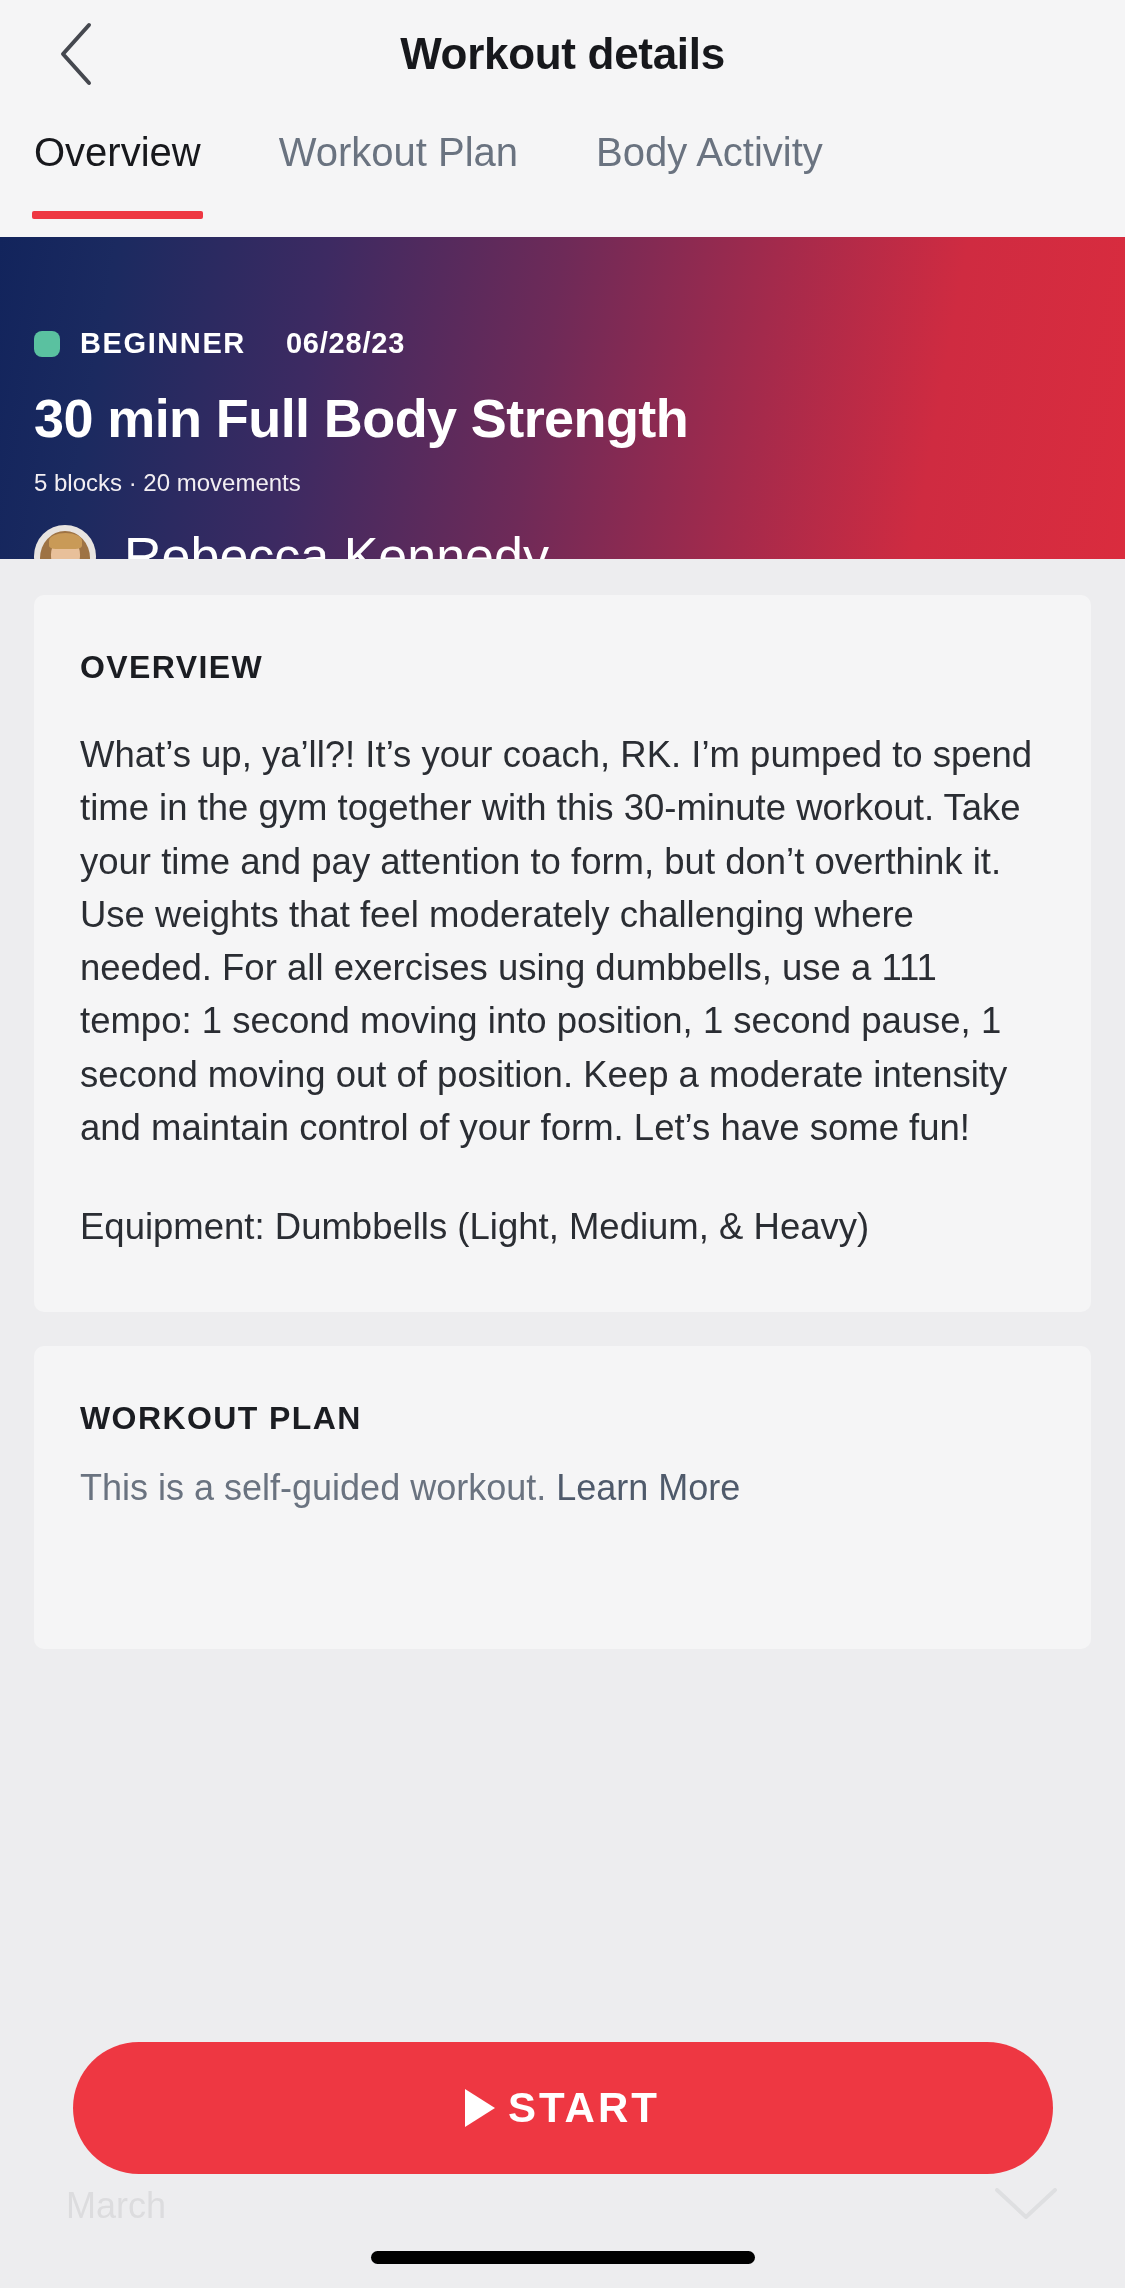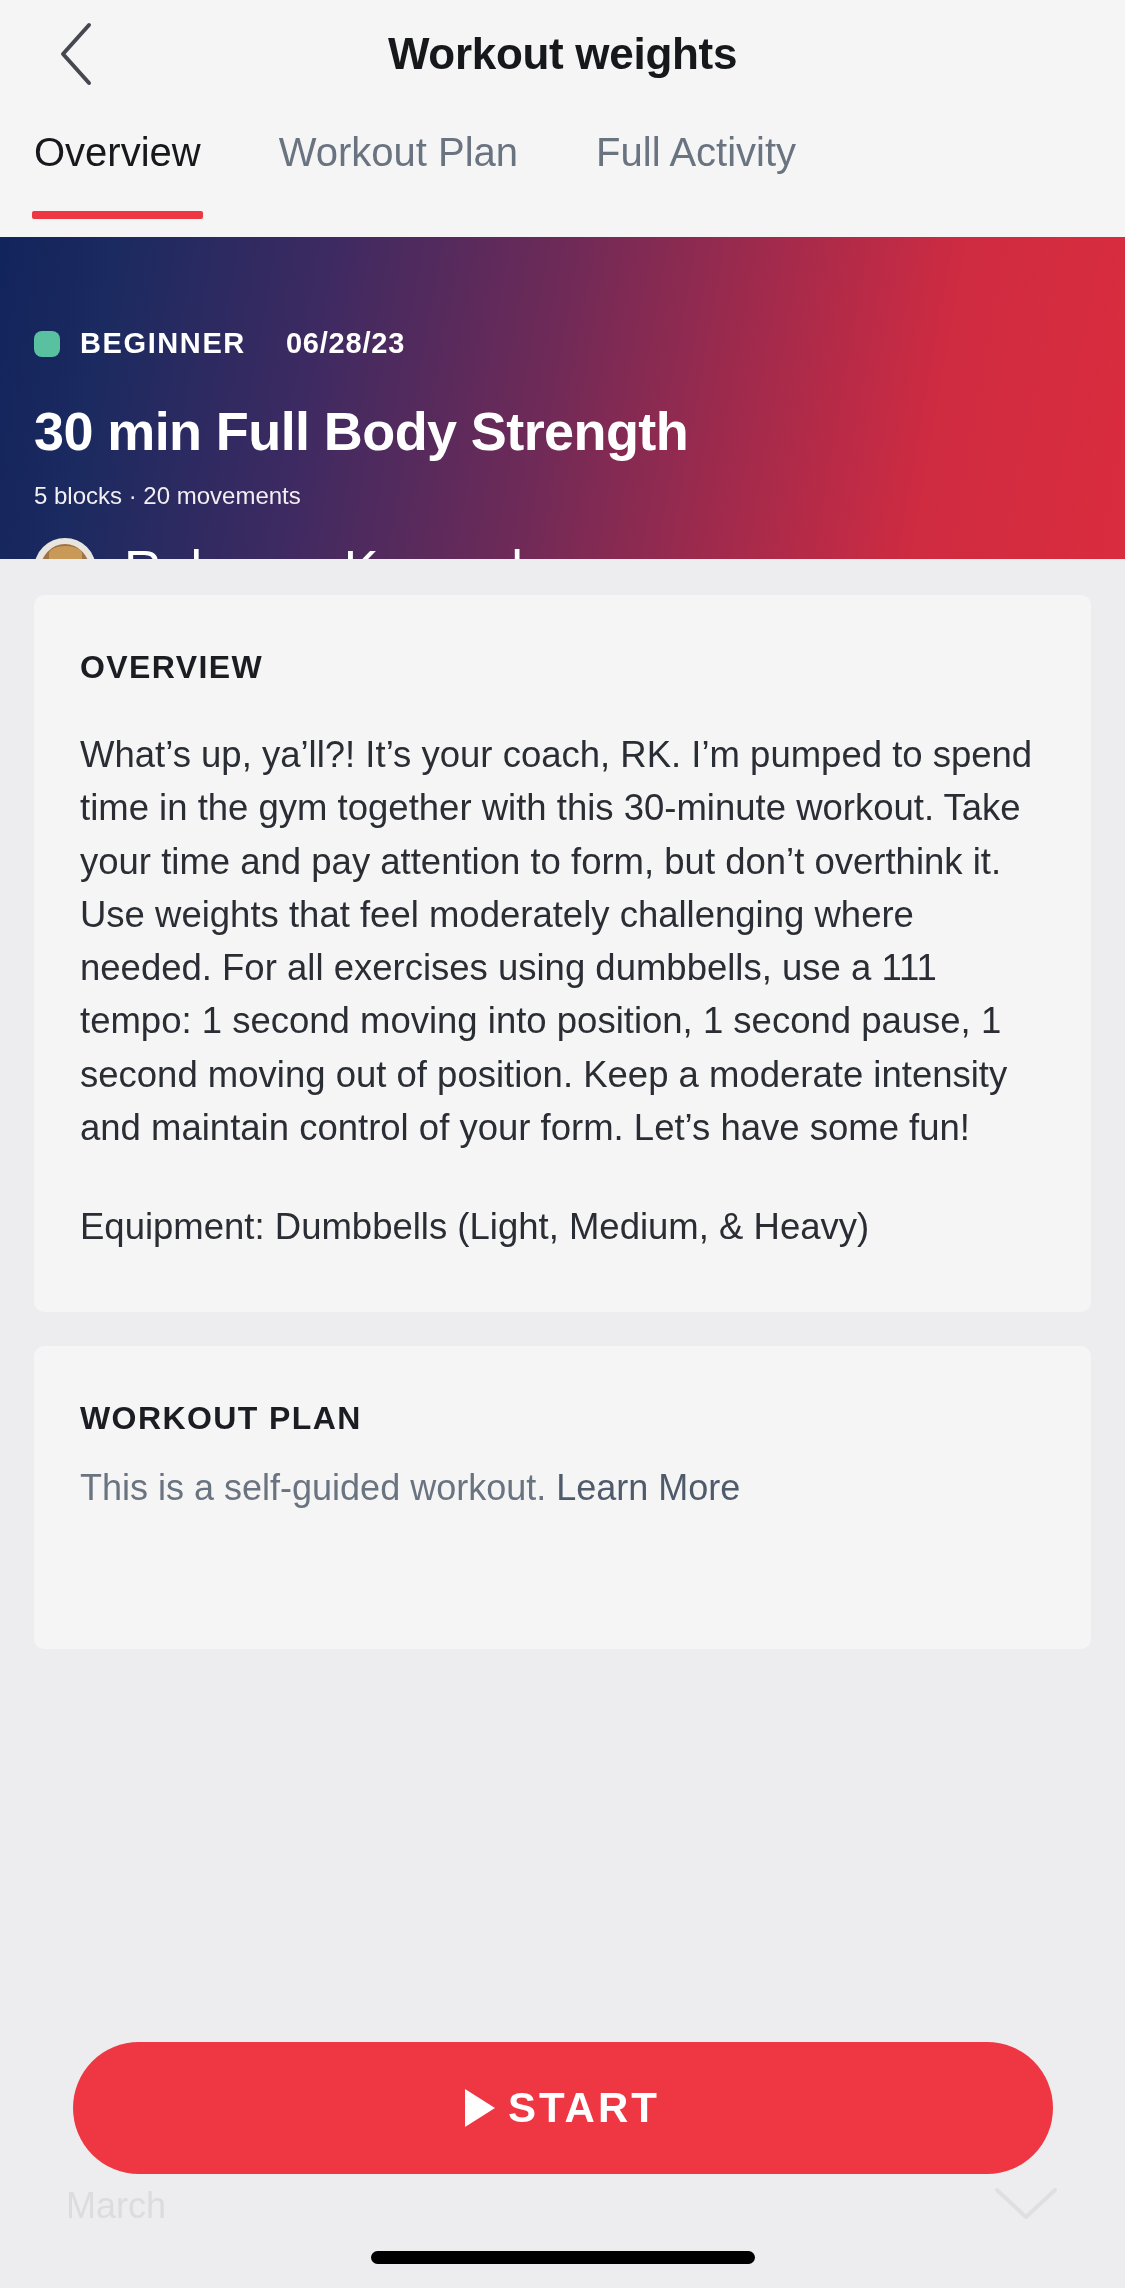--- a/index.html
+++ b/index.html
@@ -54,21 +54,21 @@
   .level-dot {
     width:26px; height:26px; border-radius:8px; background:#5ac1a0; margin-right:20px;
   }
   .level-label {
     font-size:29px; font-weight:700; letter-spacing:1.6px; color:#ffffff;
   }
   .hero-date {
     font-size:29px; font-weight:700; letter-spacing:0.8px; margin-left:40px; color:#ffffff;
   }
   .hero-title {
-    margin-top:43px; font-size:54px; font-weight:700; letter-spacing:-0.6px; line-height:1.05;
+    margin-top:30px; font-size:54px; font-weight:700; letter-spacing:-0.6px; line-height:1.05;
   }
   .hero-sub {
     margin-top:22px; font-size:24px; font-weight:400; color:#f2eef2;
   }
   .instructor {
     display:flex; align-items:center; margin-top:28px;
   }
   .avatar {
     width:62px; height:62px; border-radius:50%; margin-right:28px; overflow:hidden;
     background:#e8e4e0; position:relative; flex:none;
@@ -138,33 +138,33 @@
 <div class="screen">
 
   <div class="navbar">
     <div class="back-btn">
       <span>
         <svg width="40" height="66" viewBox="0 0 40 66" fill="none">
           <path d="M33 4 L7 33 L33 62" stroke="#45484f" stroke-width="4" stroke-linecap="round" stroke-linejoin="round"></path>
         </svg>
       </span>
     </div>
-    <div class="nav-title">Workout weights</div>
+    <div class="nav-title">Workout details</div>
   </div>
 
   <div class="tabs">
     <div class="tab active">
       <span>Overview</span>
       <span class="tab-underline"></span>
     </div>
     <div class="tab">
       <span>Workout Plan</span>
     </div>
     <div class="tab">
-      <span>Full Activity</span>
+      <span>Body Activity</span>
     </div>
   </div>
 
   <div class="hero">
     <div class="hero-meta">
       <span class="level-dot"></span>
       <span class="level-label">BEGINNER</span>
       <span class="hero-date">06/28/23</span>
     </div>
     <div class="hero-title">30 min Full Body Strength</div>

